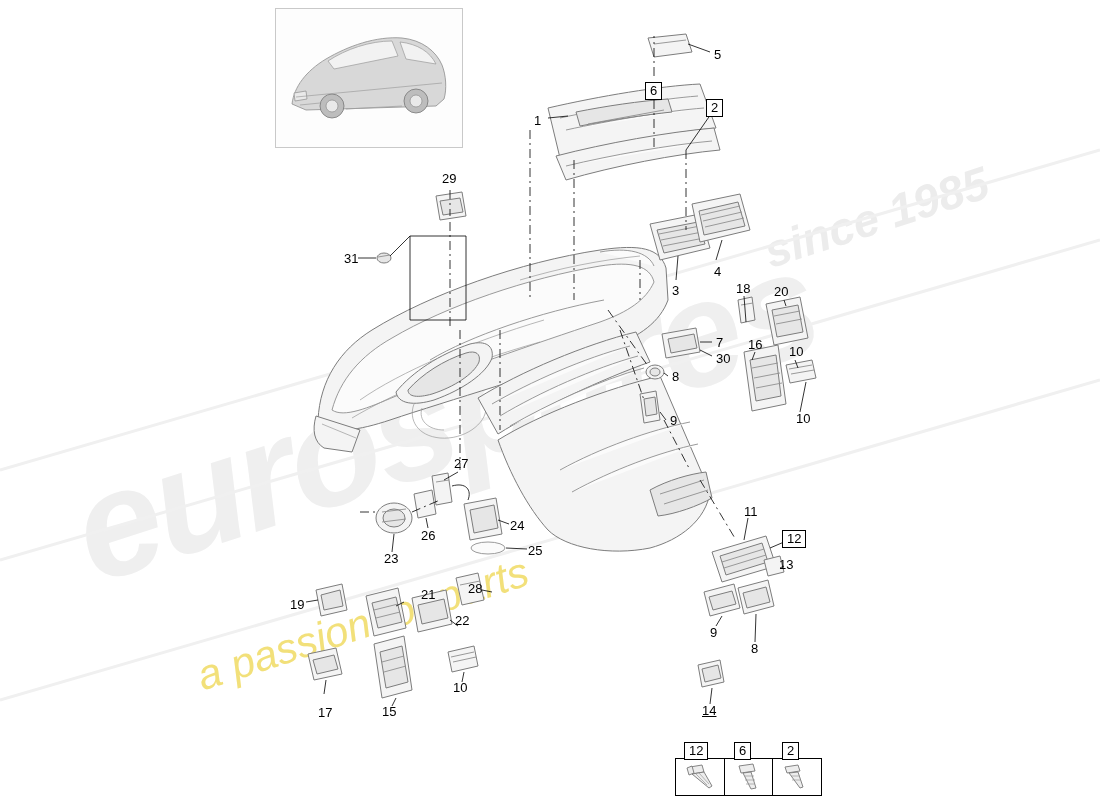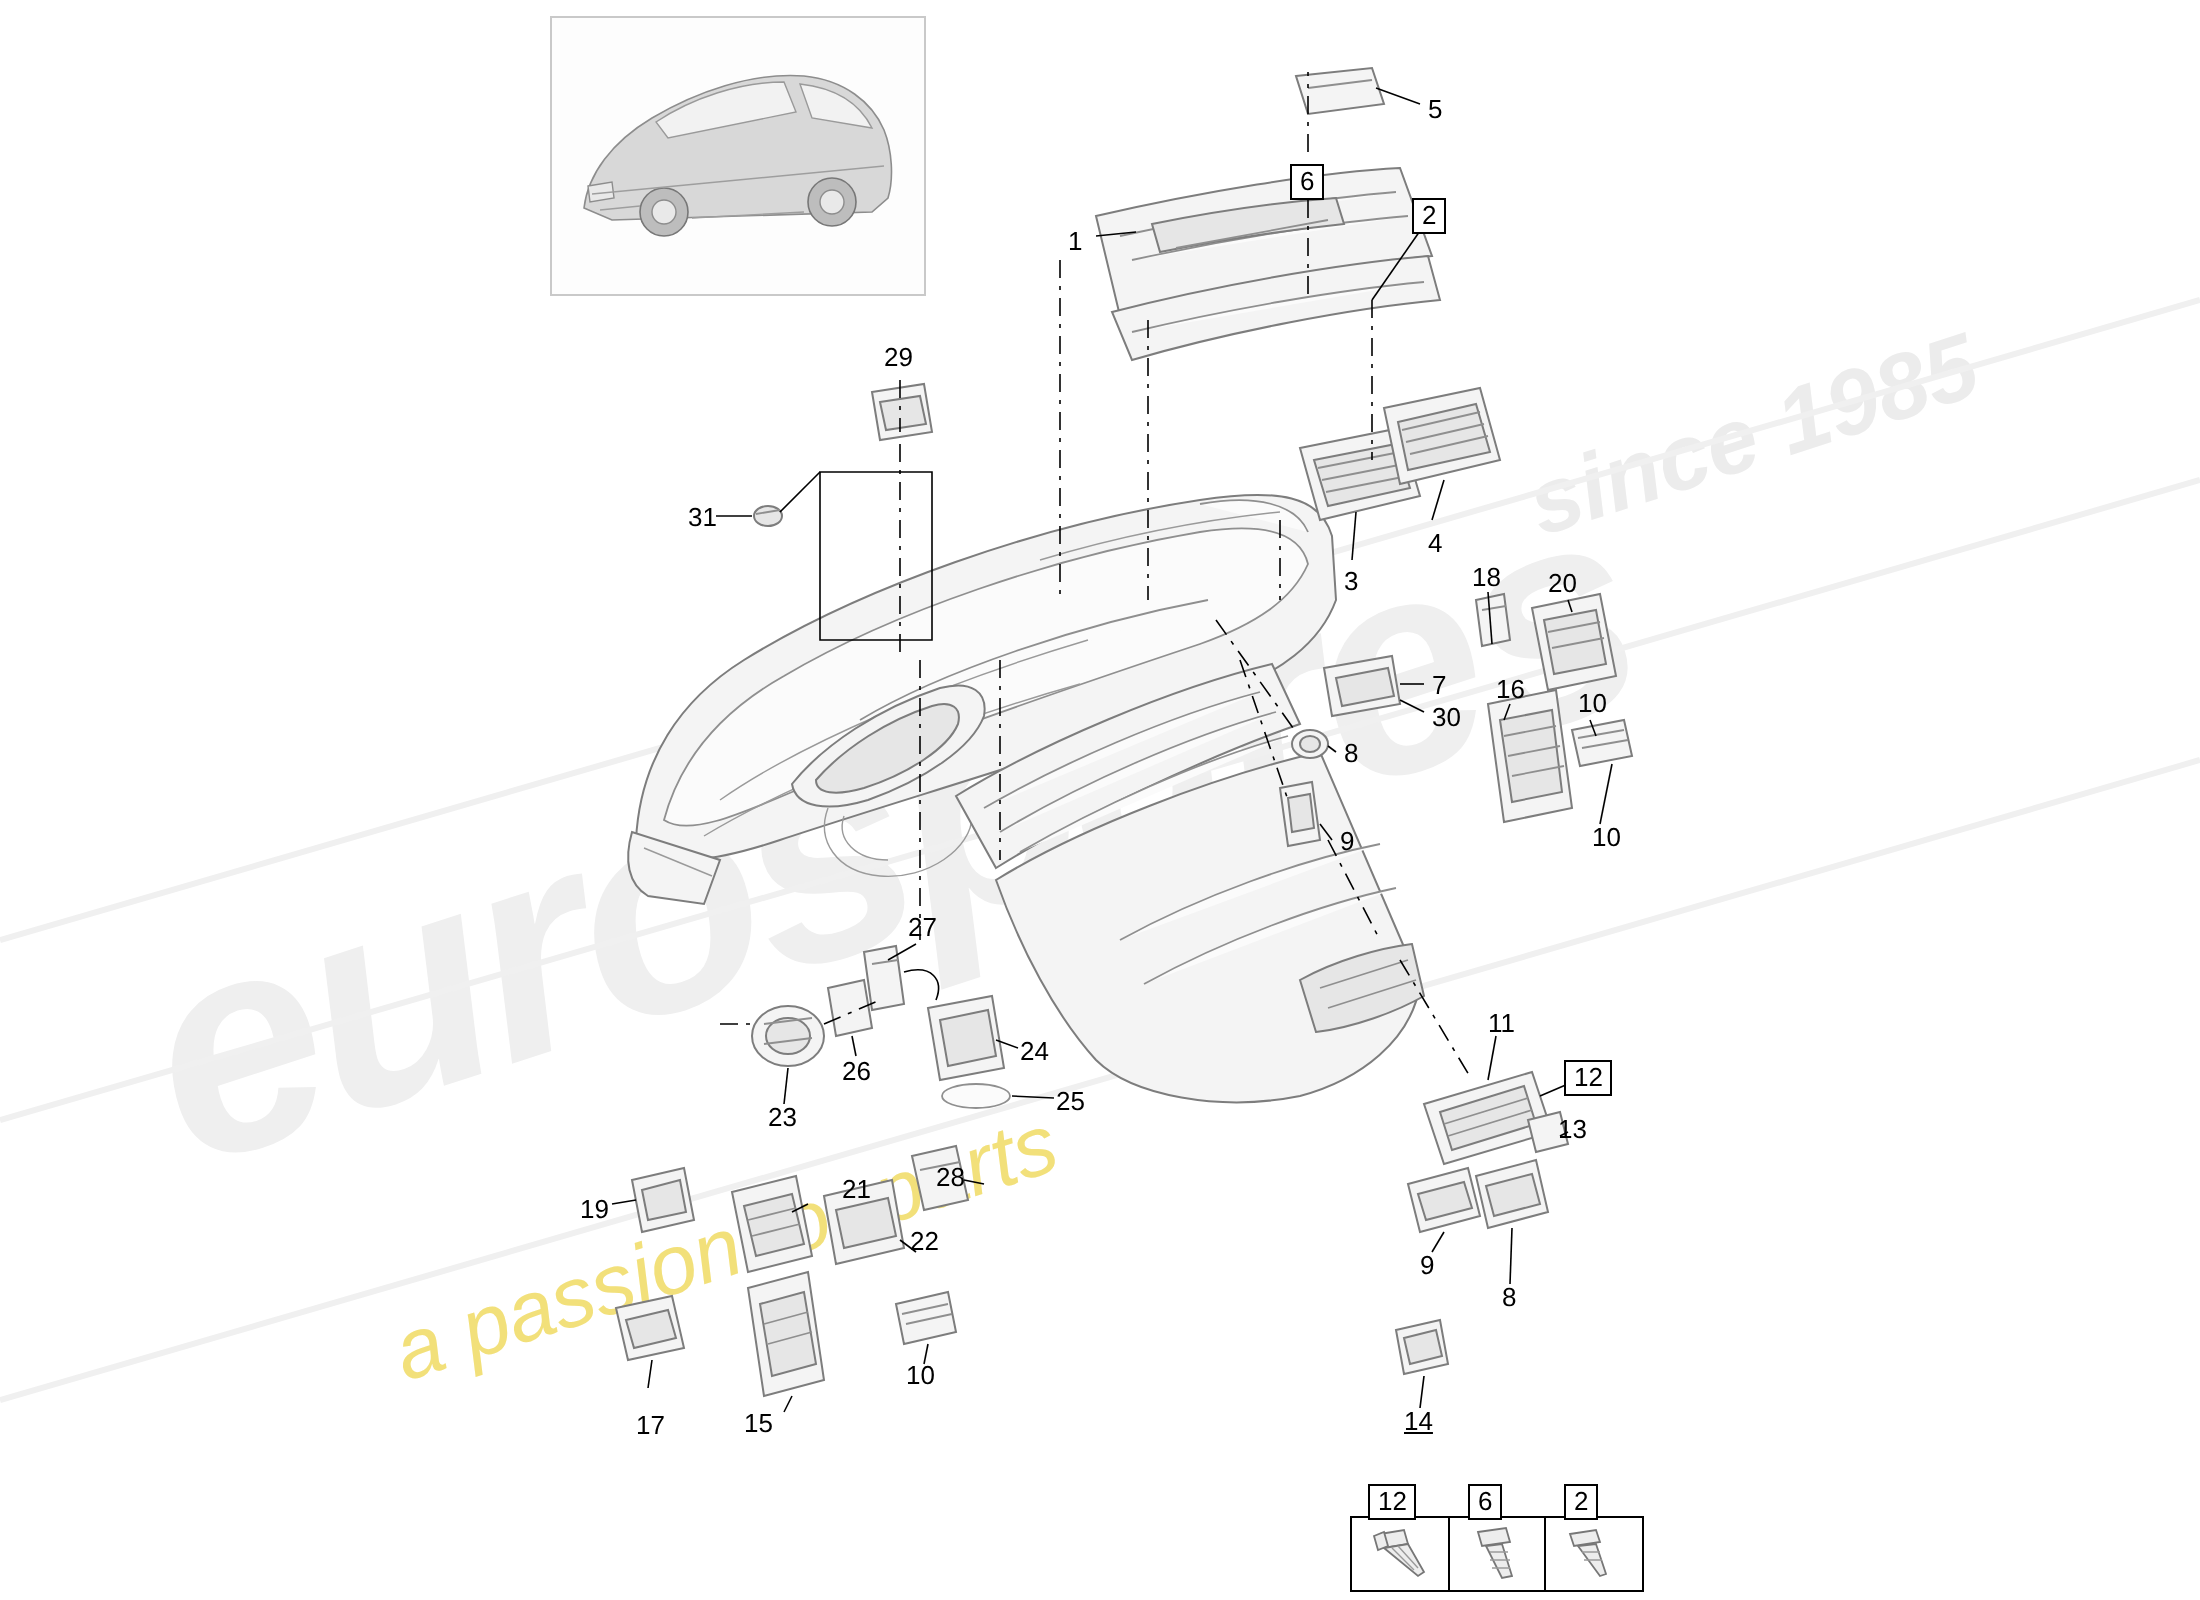--- a/index.html
+++ b/index.html
@@ -441,21 +441,21 @@
   <div class="num" style="left:716px;top:336px;">7</div>
   <div class="num" style="left:672px;top:370px;">8</div>
   <div class="num" style="left:670px;top:414px;">9</div>
   <div class="num" style="left:789px;top:345px;">10</div>
   <div class="num" style="left:796px;top:412px;">10</div>
   <div class="num" style="left:453px;top:681px;">10</div>
   <div class="num" style="left:744px;top:505px;">11</div>
   <div class="numbox" style="left:782px;top:530px;">12</div>
   <div class="num" style="left:779px;top:558px;">13</div>
   <div class="num" style="left:702px;top:704px;text-decoration:underline;">14</div>
-  <div class="num" style="left:372px;top:705px;">15</div>
+  <div class="num" style="left:382px;top:705px;">15</div>
   <div class="num" style="left:748px;top:338px;">16</div>
   <div class="num" style="left:318px;top:694px;margin-top:12px;">17</div>
   <div class="num" style="left:736px;top:282px;">18</div>
   <div class="num" style="left:290px;top:598px;">19</div>
   <div class="num" style="left:774px;top:285px;">20</div>
   <div class="num" style="left:401px;top:588px;padding-left:20px;">21</div>
   <div class="num" style="left:455px;top:614px;">22</div>
   <div class="num" style="left:384px;top:552px;">23</div>
   <div class="num" style="left:510px;top:519px;">24</div>
   <div class="num" style="left:528px;top:544px;">25</div>

